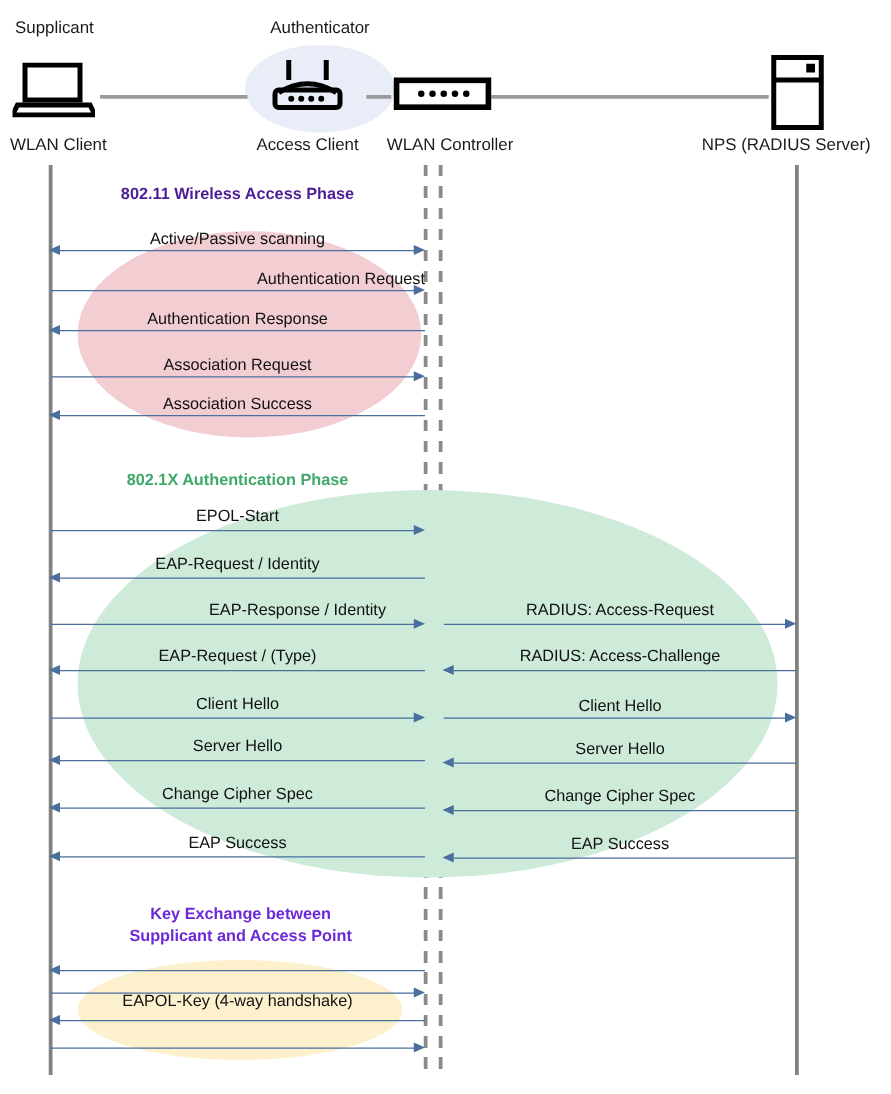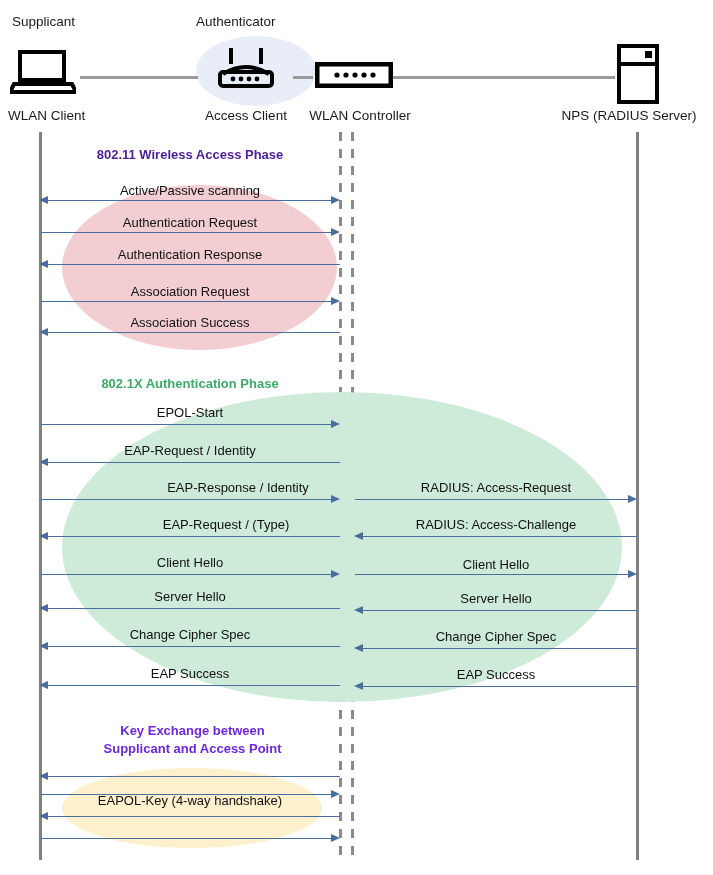--- a/index.html
+++ b/index.html
@@ -8,21 +8,21 @@
     background:#ffffff;
     font-family:"Liberation Sans", sans-serif;
     color:#1a1a1a;
     overflow:hidden;
   }
   #stage{position:relative;width:713px;height:875px;}
 
   
   .actor-title{
     position:absolute;font-size:13.5px;color:#1a1a1a;
-    white-space:nowrap;
+    white-space:nowrap;text-align:center;
   }
   .actor-caption{
     position:absolute;font-size:13.5px;color:#1a1a1a;
     white-space:nowrap;text-align:center;
   }
   .auth-blob{
     position:absolute;left:196px;top:36px;width:120px;height:70px;
     background:#e8edf7;border-radius:50%;
   }
   .hline{position:absolute;height:3px;background:#9a9a9a;}
@@ -142,21 +142,21 @@
   <div class="phase-label multi" style="left:55px;top:722px;width:275px;color:#6d28d9;">
     <span>Key Exchange between</span><br>
     <span>Supplicant and Access Point</span>
   </div>
 
   <div class="msg-label" style="left:40px;top:183px;width:300px;">Active/Passive scanning</div>
   <div class="arrow-line" style="left:48px;top:200px;width:284px;"></div>
   <div class="arrowhead left" style="left:39px;top:196px;"></div>
   <div class="arrowhead right" style="left:331px;top:196px;"></div>
 
-  <div class="msg-label" style="left:40px;top:215px;width:300px;">Authentication Request</div>
+  <div class="msg-label" style="left:40px;top:215px;width:300px;text-align:right;">Authentication Request</div>
   <div class="arrow-line" style="left:41px;top:232px;width:291px;"></div>
   <div class="arrowhead right" style="left:331px;top:228px;"></div>
 
   <div class="msg-label" style="left:40px;top:247px;width:300px;">Authentication Response</div>
   <div class="arrow-line" style="left:48px;top:264px;width:292px;"></div>
   <div class="arrowhead left" style="left:39px;top:260px;"></div>
 
   <div class="msg-label" style="left:40px;top:284px;width:300px;">Association Request</div>
   <div class="arrow-line" style="left:41px;top:301px;width:291px;"></div>
   <div class="arrowhead right" style="left:331px;top:297px;"></div>
@@ -173,21 +173,21 @@
   <div class="arrow-line" style="left:48px;top:462px;width:292px;"></div>
   <div class="arrowhead left" style="left:39px;top:458px;"></div>
 
   <div class="msg-label" style="left:40px;top:480px;width:300px;margin-left:48px;">EAP-Response / Identity</div>
   <div class="arrow-line" style="left:41px;top:499px;width:291px;"></div>
   <div class="arrowhead right" style="left:331px;top:495px;"></div>
   <div class="msg-label" style="left:355px;top:480px;width:282px;">RADIUS: Access-Request</div>
   <div class="arrow-line" style="left:355px;top:499px;width:274px;"></div>
   <div class="arrowhead right" style="left:628px;top:495px;"></div>
 
-  <div class="msg-label" style="left:40px;top:517px;width:300px;margin-left:36px;">EAP-Request / (Type)</div>
+  <div class="msg-label" style="left:40px;top:517px;width:300px;">EAP-Request / (Type)</div>
   <div class="arrow-line" style="left:48px;top:536px;width:292px;"></div>
   <div class="arrowhead left" style="left:39px;top:532px;"></div>
   <div class="msg-label" style="left:355px;top:517px;width:282px;">RADIUS: Access-Challenge</div>
   <div class="arrow-line" style="left:363px;top:536px;width:274px;"></div>
   <div class="arrowhead left" style="left:354px;top:532px;"></div>
 
   <div class="msg-label" style="left:40px;top:555px;width:300px;">Client Hello</div>
   <div class="arrow-line" style="left:41px;top:574px;width:291px;"></div>
   <div class="arrowhead right" style="left:331px;top:570px;"></div>
   <div class="msg-label" style="left:355px;top:557px;width:282px;">Client Hello</div>

